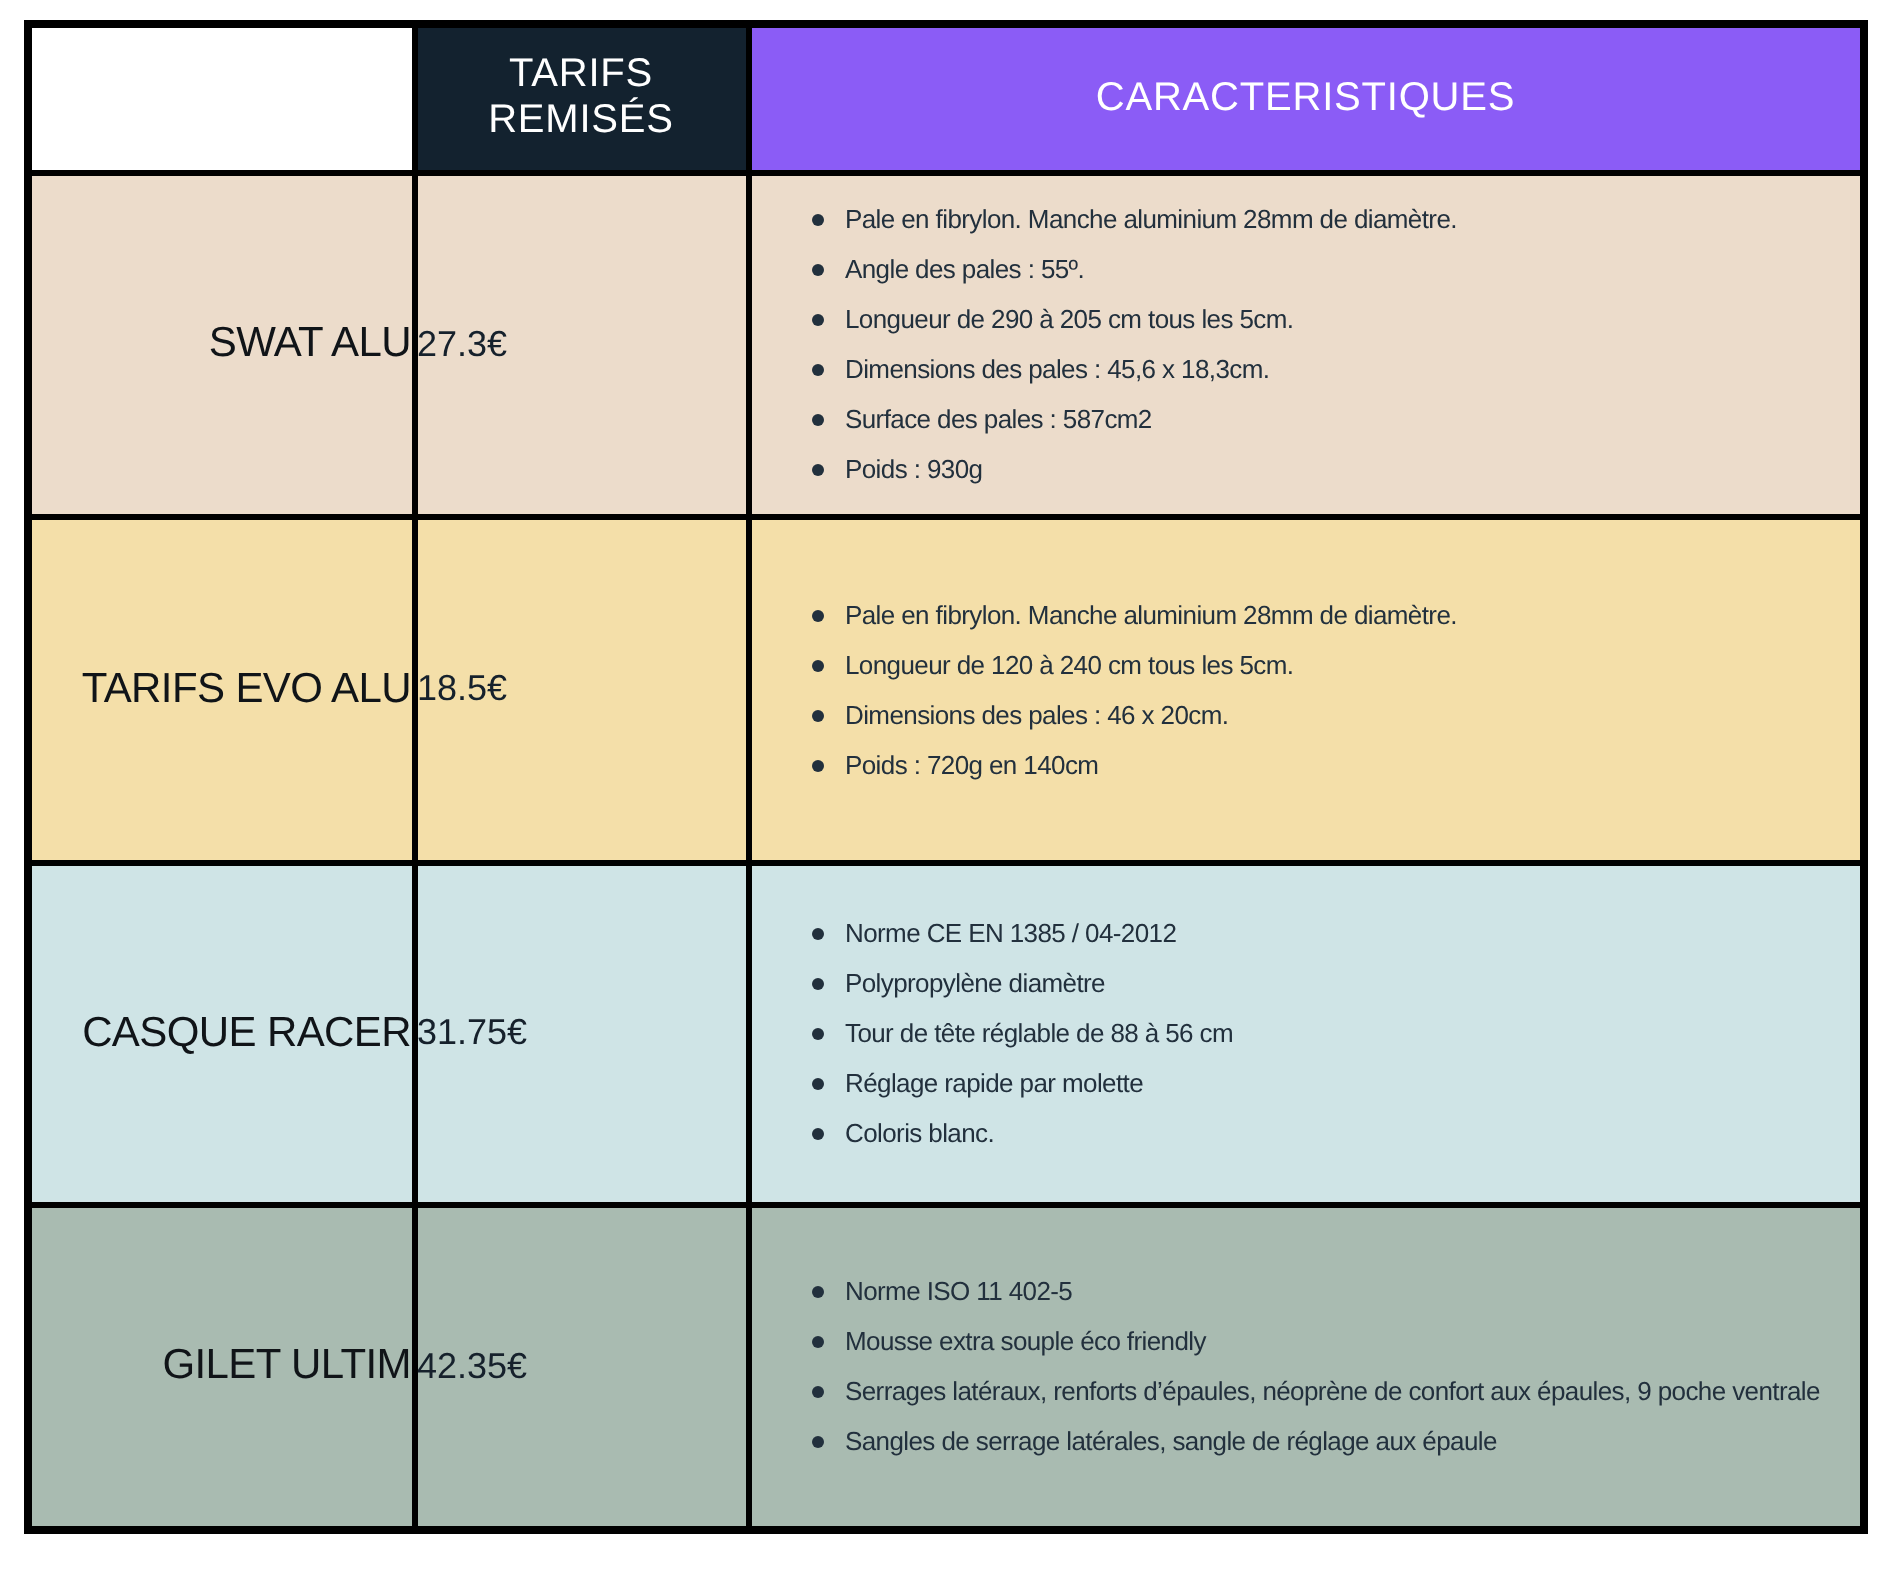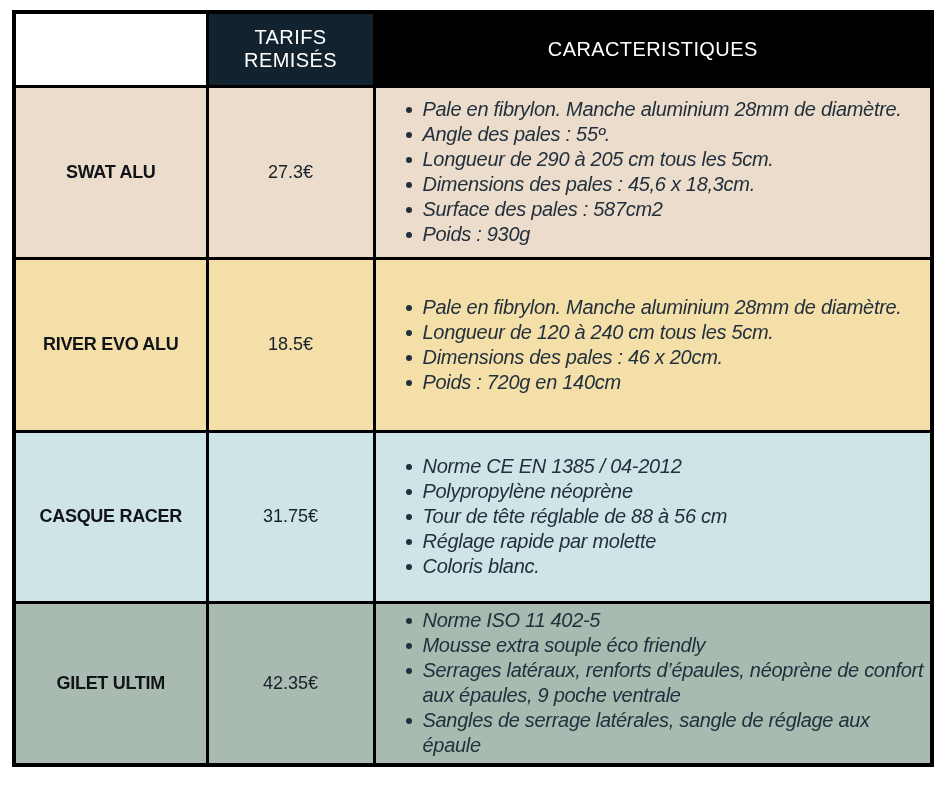--- a/index.html
+++ b/index.html
@@ -35,47 +35,46 @@
     font-weight: 400;
     letter-spacing: 0.4px;
     text-align: center;
   }
   
   tr.r0 { height: 172px; }
   tr.r1 { height: 173px; }
   tr.r2 { height: 171px; }
   tr.r3 { height: 163px; }
   td.name-cell {
-    text-align: center;
-    font-size: 18px;
-    font-weight: 700;
+    text-align: right;
+    font-size: 21px;
+    font-weight: 400;
     letter-spacing: -0.3px;
     color: #101418;
   }
   td.price-cell {
-    text-align: center;
+    text-align: left;
     font-size: 18px;
     color: #16212c;
   }
   td.features-cell {
     color: #22303d;
   }
   td.features-cell ul {
     list-style: none;
     margin: 0;
     padding: 0 6px 0 28px;
   }
   td.features-cell li {
     position: relative;
     padding-left: 19px;
-    font-size: 20px;
+    font-size: 13px;
     letter-spacing: -0.3px;
     line-height: 25px;
     font-weight: 500;
-    font-style: italic;
   }
   td.features-cell li::before {
     content: "";
     position: absolute;
     left: 2px;
     top: 10px;
     width: 6px;
     height: 6px;
     border-radius: 50%;
     background: #22303d;
@@ -88,57 +87,57 @@
   <table class="pricing">
     <colgroup>
       <col style="width:193px">
       <col style="width:167px">
       <col style="width:558px">
     </colgroup>
     <thead>
       <tr class="head">
         <th class="empty-cell"></th>
         <th class="col-head" style="background-color: rgb(19, 34, 47);">TARIFS REMISÉS</th>
-        <th class="col-head" style="background-color: #000000;">CARACTERISTIQUES</th>
+        <th class="col-head" style="background-color: #8b5cf6;">CARACTERISTIQUES</th>
       </tr>
     </thead>
     <tbody>
       <tr class="r0" style="background-color: rgb(236, 220, 203);">
         <td class="name-cell">SWAT ALU</td>
         <td class="price-cell">27.3€</td>
         <td class="features-cell">
           <ul>
             <li>Pale en fibrylon. Manche aluminium 28mm de diamètre.</li>
             <li>Angle des pales : 55º.</li>
             <li>Longueur de 290 à 205 cm tous les 5cm.</li>
             <li>Dimensions des pales : 45,6 x 18,3cm.</li>
             <li>Surface des pales : 587cm2</li>
             <li>Poids : 930g</li>
           </ul>
         </td>
       </tr>
       <tr class="r1" style="background-color: rgb(244, 223, 169);">
-        <td class="name-cell">RIVER EVO ALU</td>
+        <td class="name-cell">TARIFS EVO ALU</td>
         <td class="price-cell">18.5€</td>
         <td class="features-cell">
           <ul>
             <li>Pale en fibrylon. Manche aluminium 28mm de diamètre.</li>
             <li>Longueur de 120 à 240 cm tous les 5cm.</li>
             <li>Dimensions des pales : 46 x 20cm.</li>
             <li>Poids : 720g en 140cm</li>
           </ul>
         </td>
       </tr>
       <tr class="r2" style="background-color: rgb(207, 228, 230);">
         <td class="name-cell">CASQUE RACER</td>
         <td class="price-cell">31.75€</td>
         <td class="features-cell">
           <ul>
             <li>Norme CE EN 1385 / 04-2012</li>
-            <li>Polypropylène néoprène</li>
+            <li>Polypropylène diamètre</li>
             <li>Tour de tête réglable de 88 à 56 cm</li>
             <li>Réglage rapide par molette</li>
             <li>Coloris blanc.</li>
           </ul>
         </td>
       </tr>
       <tr class="r3" style="background-color: rgb(169, 187, 177);">
         <td class="name-cell">GILET ULTIM</td>
         <td class="price-cell">42.35€</td>
         <td class="features-cell">

